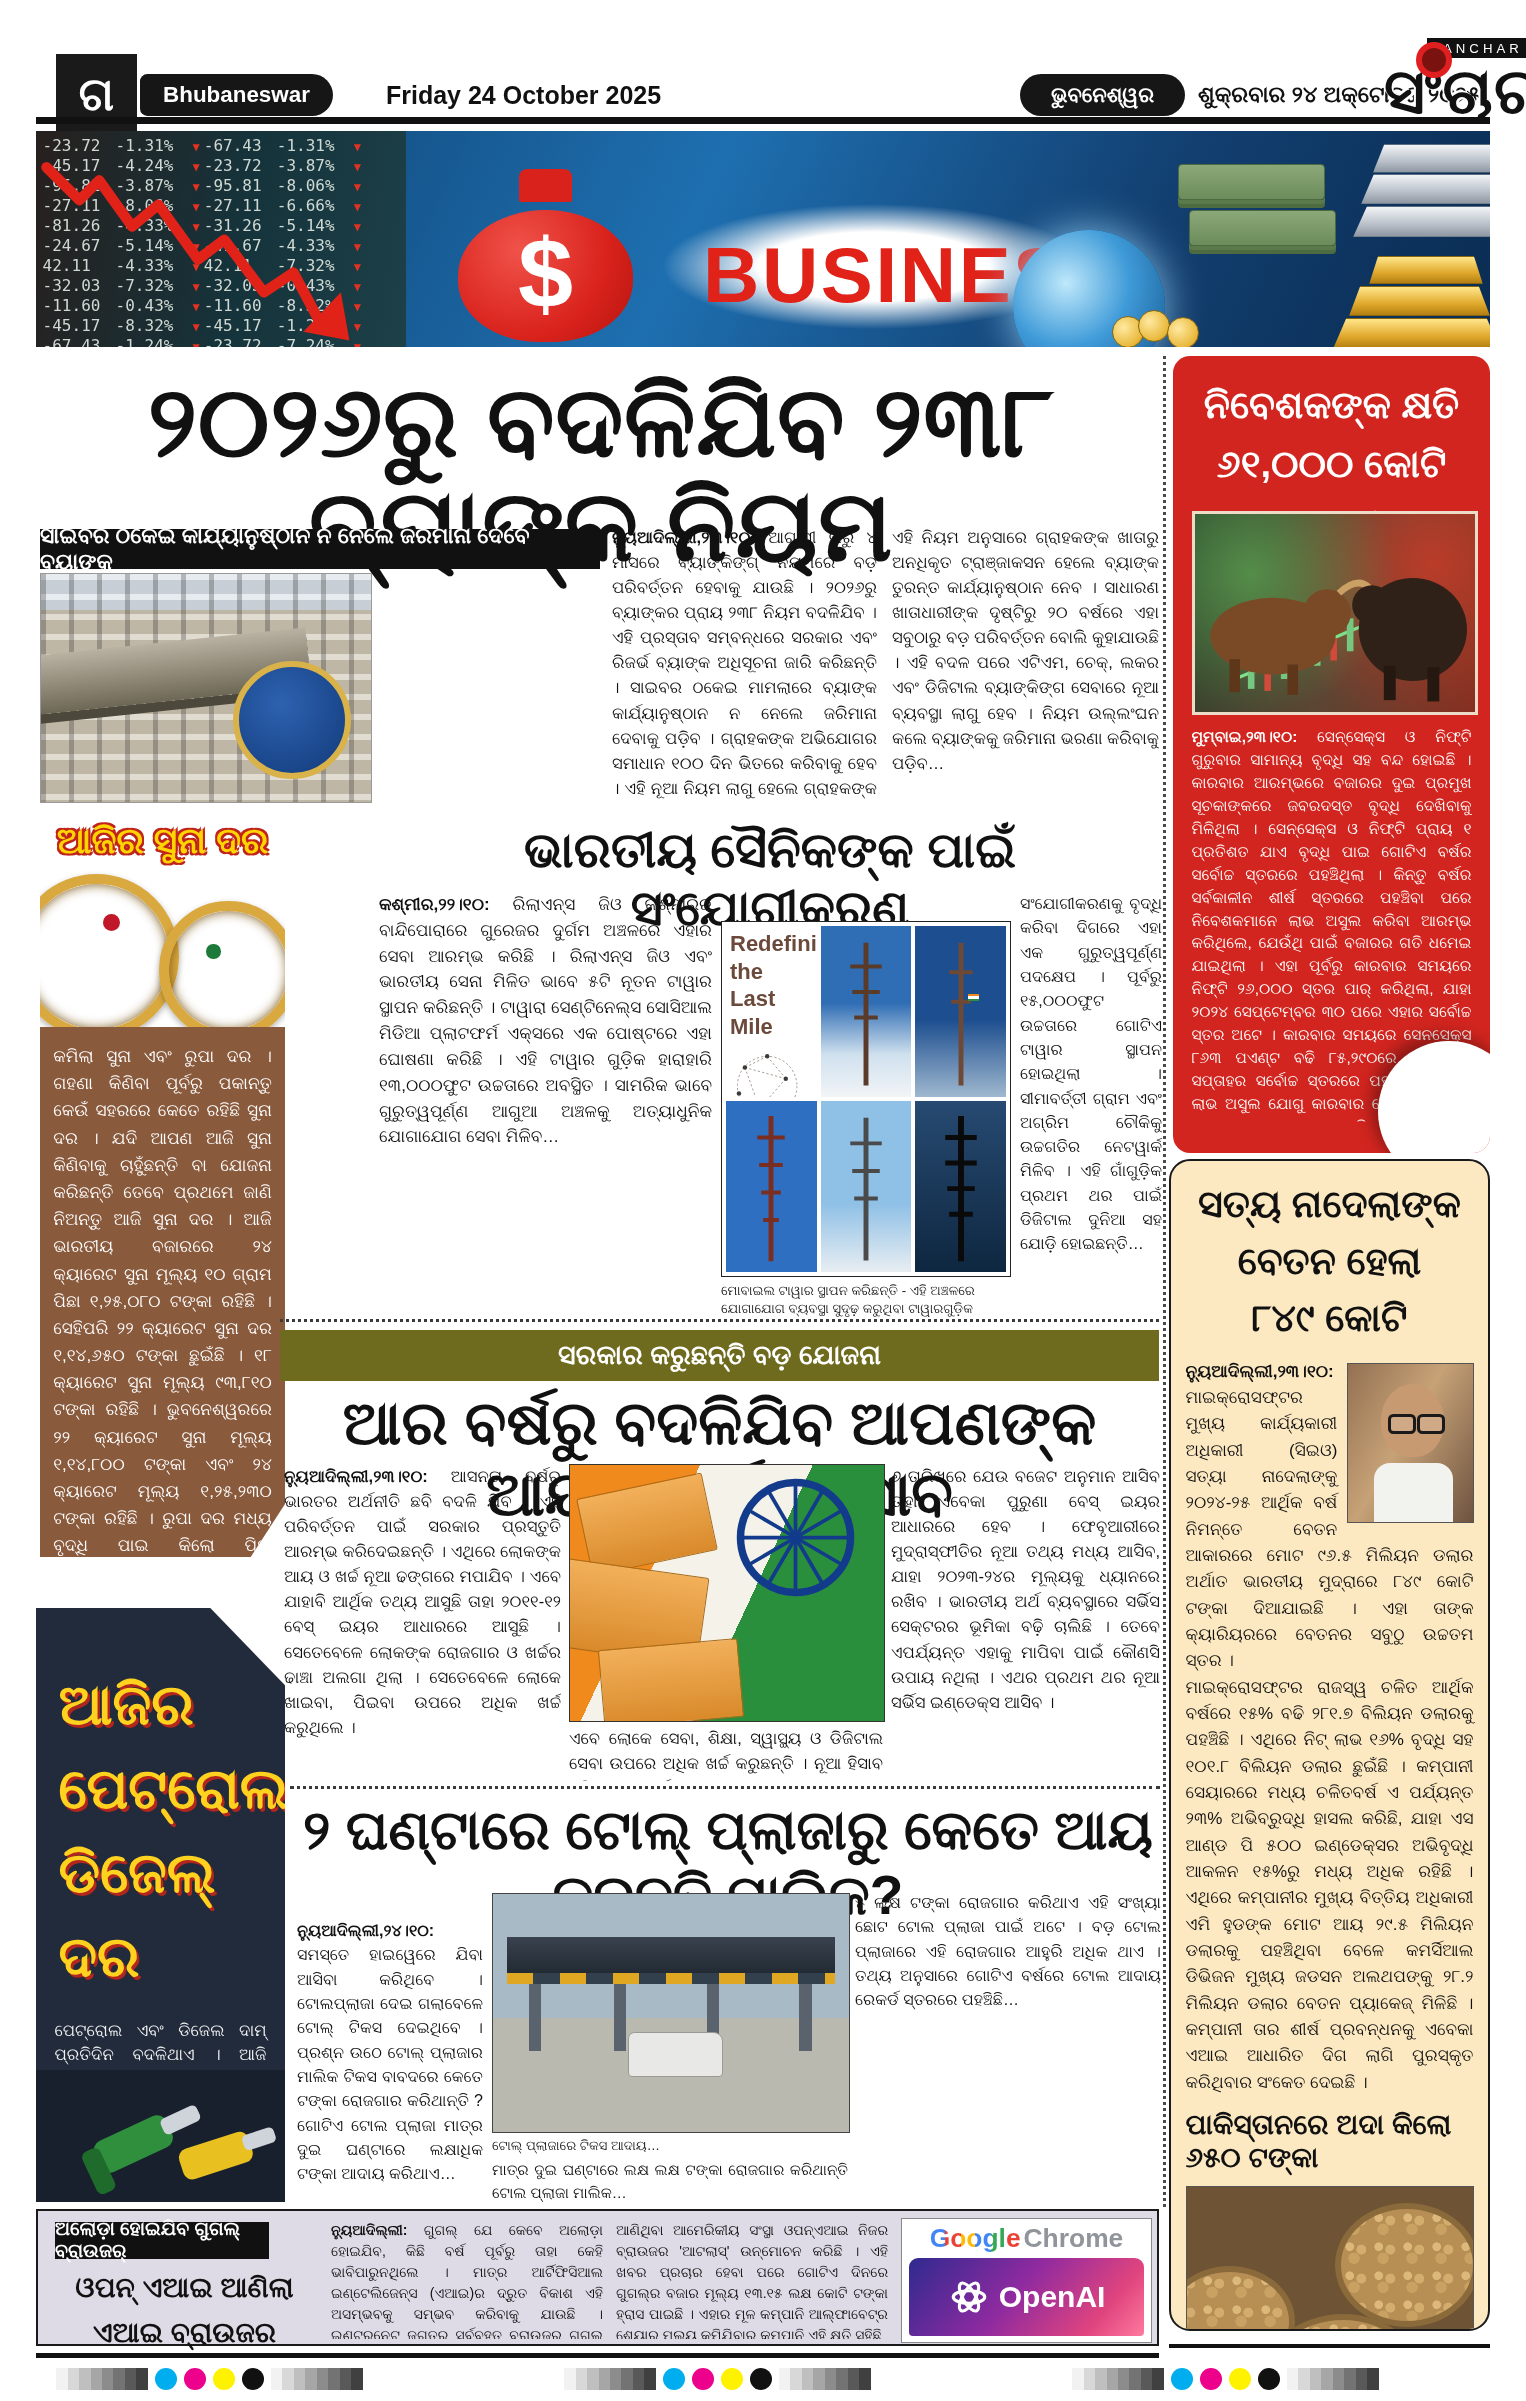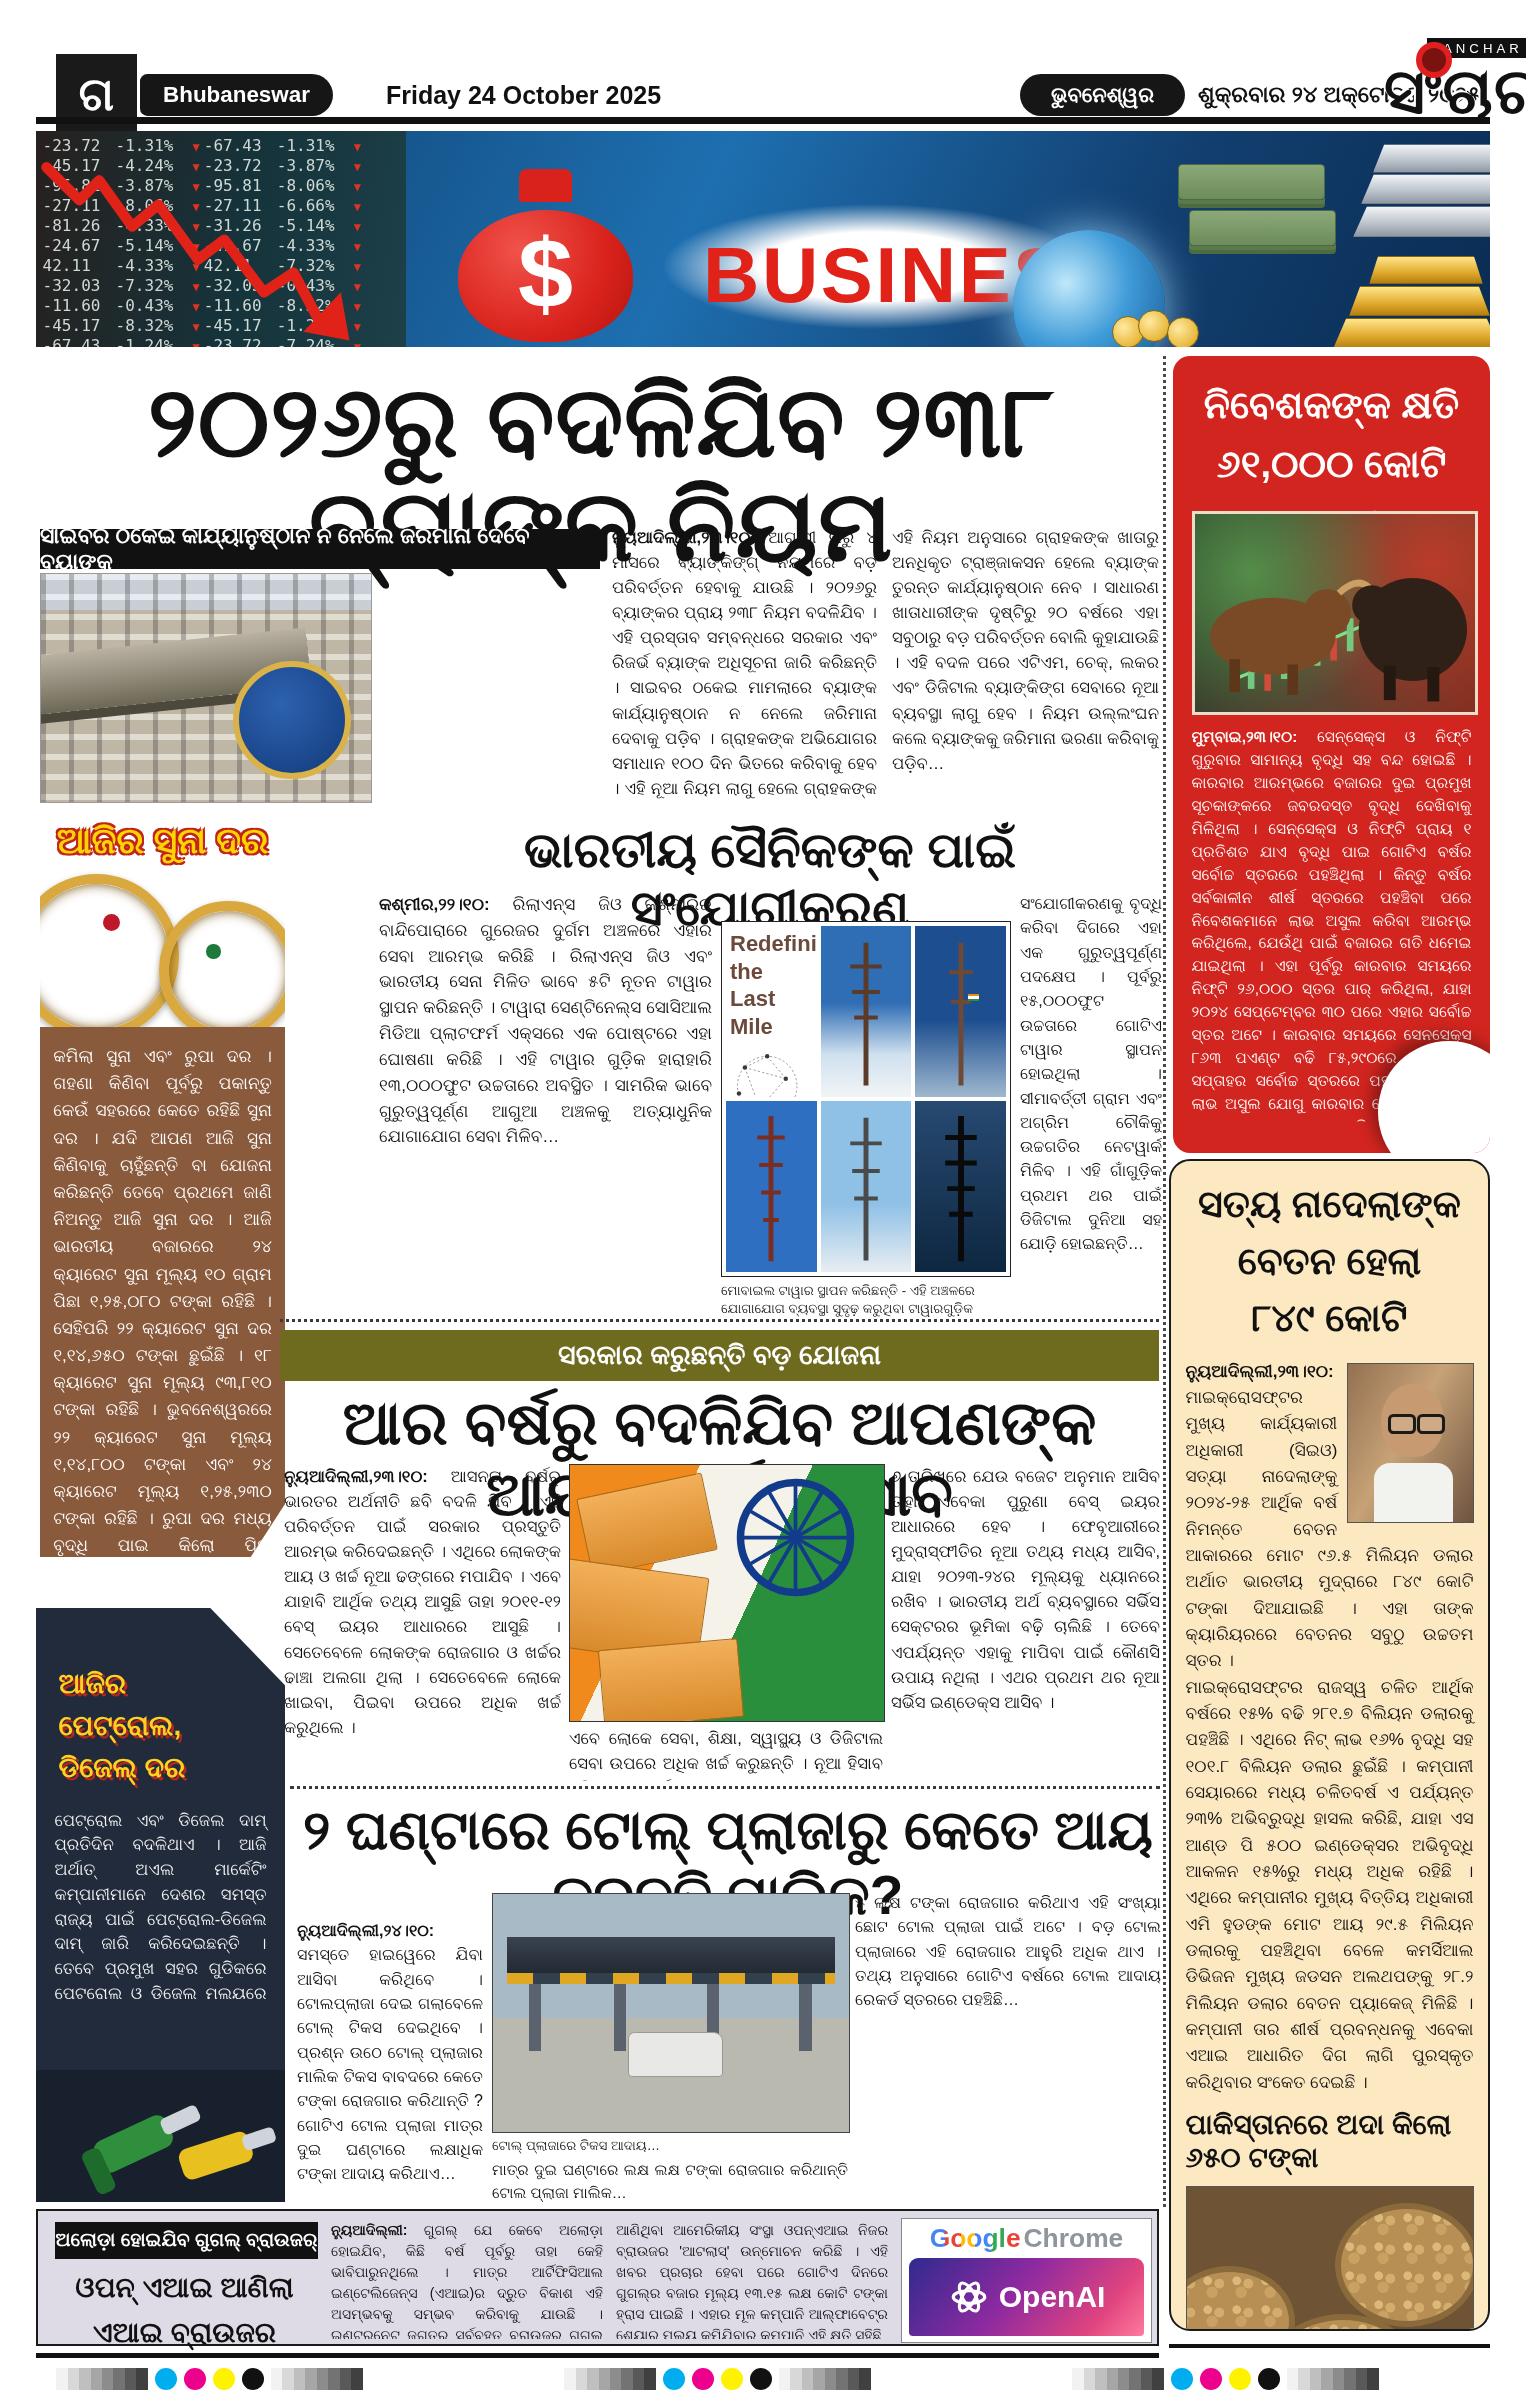--- a/index.html
+++ b/index.html
@@ -84,21 +84,21 @@
   .h3{font-size:61px;font-weight:800;}
   .flagmoney{background:linear-gradient(115deg,#f08a1d 0 30%,#f5f2ea 30% 56%,#2a8f3c 56% 100%);overflow:hidden;border:1.3px solid #333;}
   .note{position:absolute;background:linear-gradient(#f2b05a,#d98a2b);border:1.3px solid #a96a18;border-radius:2.6px;}
 
   
   .dot-h{border-top:3.3px dotted #3a3a3a;}
   .dot-v{border-left:3.3px dotted #4a4a4a;}
 
   
   .navybox{background:#212b3b;clip-path:polygon(0 0,70% 0,100% 13%,100% 100%,0 100%);overflow:hidden;}
-  .fueltitle{color:#ffd21f;font-size:28px;font-weight:800;line-height:1.5;text-shadow:2.6px 2.6px 0 #b3261e;}
+  .fueltitle{color:#ffd21f;font-size:56px;font-weight:800;line-height:1.5;text-shadow:2.6px 2.6px 0 #b3261e;}
   .navytxt{color:#f2f2f2;font-size:16.5px;line-height:1.5;}
 
   
   .h4{font-size:55px;font-weight:800;}
   .tollimg{background:linear-gradient(#a9bac7 0 52%,#b9b9b0 52% 100%);overflow:hidden;border:1.3px solid #444;}
   .toll-canopy{position:absolute;left:4%;top:18%;width:92%;height:15%;background:linear-gradient(#39424e,#222a33);}
   .toll-band{position:absolute;left:4%;top:33%;width:92%;height:5%;background:repeating-linear-gradient(90deg,#e0a722 0 26.4px,#32404e 26.4px 53px);}
   .toll-pillar{position:absolute;top:38%;width:3.5%;height:28%;background:#5a636d;}
   .toll-car{position:absolute;left:38%;top:58%;width:26%;height:18%;background:#e8e8e6;border-radius:6.6px 9.2px 4px 4px;border:1.3px solid #9a9a94;}
 
@@ -449,21 +449,21 @@
     <div class="gingerimg" style="margin:10.6px 14.5px 0 14.5px;height:264px;position:relative;">
       <div class="basket" style="left:52%;top:6%;width:132px;height:112px;"></div>
       <div class="basket" style="left:-8%;top:30%;width:119px;height:99px;"></div>
       <div class="basket" style="left:26%;top:48%;width:152px;height:125px;"></div>
 
     </div>
 
   </div>
 
   <div class="abs lavbox" style="left:36px;top:2209px;width:1123px;height:137px;">
-    <div class="abs lav-bar" style="left:17px;top:10.6px;width:263px;height:37px;">ଅଲୋଡ଼ା ହୋଇଯିବ ଗୁଗଲ୍ ବ୍ରାଉଜର୍</div>
+    <div class="abs lav-bar" style="left:17px;top:10.6px;width:214px;height:37px;">ଅଲୋଡ଼ା ହୋଇଯିବ ଗୁଗଲ୍ ବ୍ରାଉଜର୍</div>
     <div class="abs lav-big ctr" style="left:17px;top:55px;width:259px;">
       <div>ଓପନ୍ ଏଆଇ ଆଣିଲା</div>
       <div>ଏଆଇ ବ୍ରାଉଜର</div>
     </div>
     <div class="abs lavtxt jt" style="left:293px;top:9.2px;width:272px;height:119px;overflow:hidden;">
       <span class="dl">ନ୍ୟୁଆଦିଲ୍ଲୀ:</span>
       <span>ଗୁଗଲ୍ ଯେ କେବେ ଅଲୋଡ଼ା ହୋଇଯିବ, କିଛି ବର୍ଷ ପୂର୍ବରୁ ତାହା କେହି ଭାବିପାରୁନଥିଲେ । ମାତ୍ର ଆର୍ଟିଫିସିଆଲ ଇଣ୍ଟେଲିଜେନ୍ସ (ଏଆଇ)ର ଦ୍ରୁତ ବିକାଶ ଏହି ଅସମ୍ଭବକୁ ସମ୍ଭବ କରିବାକୁ ଯାଉଛି । ଇଣ୍ଟରନେଟ୍ ଜଗତର ସର୍ବବୃହତ୍ ବ୍ରାଉଜର ଗୁଗଲ୍ ଏବେଟିଆ ଅଧିପତ୍ୟ ପ୍ରତି ବିପଦ ସୃଷ୍ଟି ହୋଇଛି । ଚାଟଜିପିଟି</span>
     </div>
     <div class="abs lavtxt jt" style="left:578px;top:9.2px;width:272px;height:119px;overflow:hidden;">ଆଣିଥିବା ଆମେରିକୀୟ ସଂସ୍ଥା ଓପନ୍‌ଏଆଇ ନିଜର ବ୍ରାଉଜର 'ଆଟଲାସ୍' ଉନ୍ମୋଚନ କରିଛି । ଏହି ଖବର ପ୍ରଚାର ହେବା ପରେ ଗୋଟିଏ ଦିନରେ ଗୁଗଲ୍‌ର ବଜାର ମୂଲ୍ୟ ୧୩.୧୫ ଲକ୍ଷ କୋଟି ଟଙ୍କା ହ୍ରାସ ପାଇଛି । ଏହାର ମୂଳ କମ୍ପାନି ଆଲ୍‌ଫାବେଟ୍‌ର ଶେୟାର ମୂଲ୍ୟ କମିଯିବାରୁ କମ୍ପାନି ଏହି କ୍ଷତି ସହିଛି</div>
     <div class="abs chromecard" style="left:863px;top:6.6px;width:249px;height:123px;">

